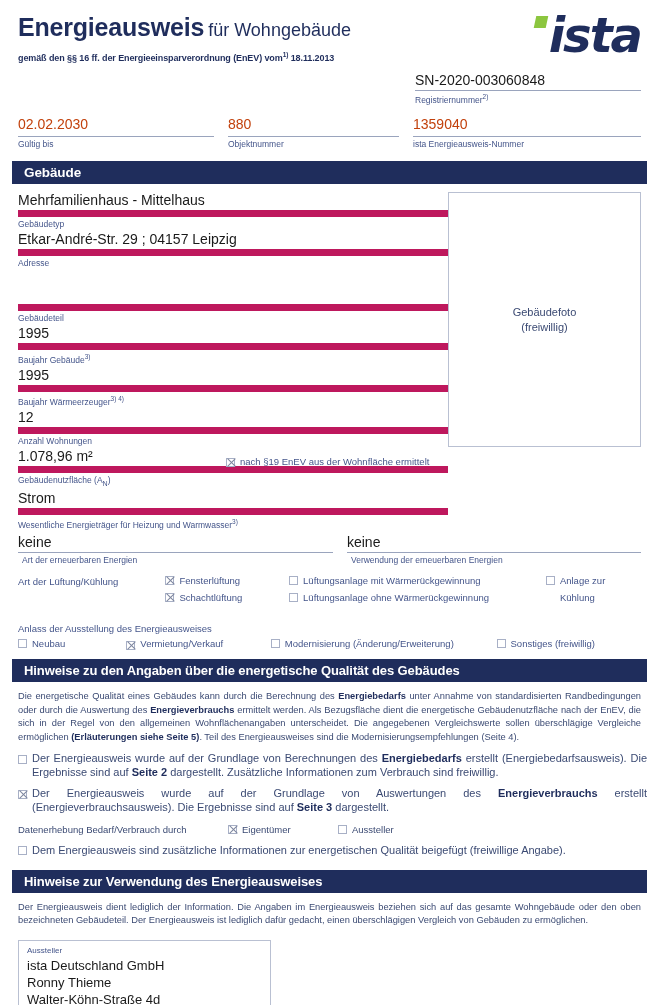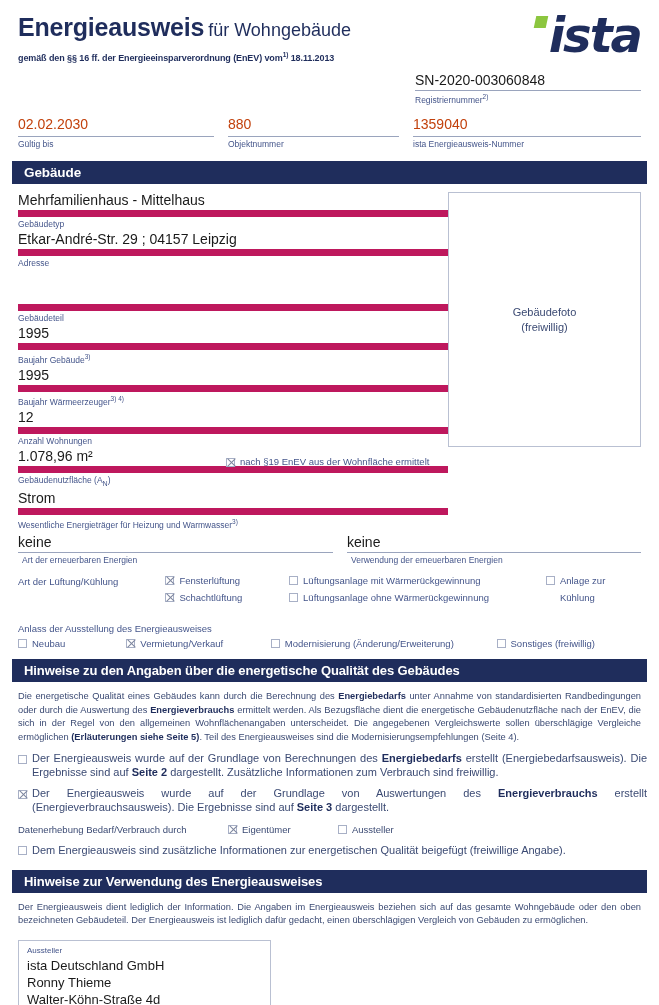--- a/index.html
+++ b/index.html
@@ -229,21 +229,21 @@
   
   .occasion {
     padding: 14px 18px 0 18px;
     font-size: 9.5px;
     color: #44558a;
   }
   .occasion-label { margin-bottom: 4px; }
   .occ-row { display: flex; }
   .occ-item { display: flex; align-items: flex-start; }
   .occ-1 { width: 120px; }
-  .occ-2 { width: 160px; }
+  .occ-2 { width: 160px; align-items: flex-end; }
   .occ-3 { width: 250px; }
   .occ-4 { width: 160px; }
 
   
   .cb {
     display: inline-block;
     width: 9px;
     height: 9px;
     border: 1px solid #a8b0c6;
     box-sizing: border-box;

